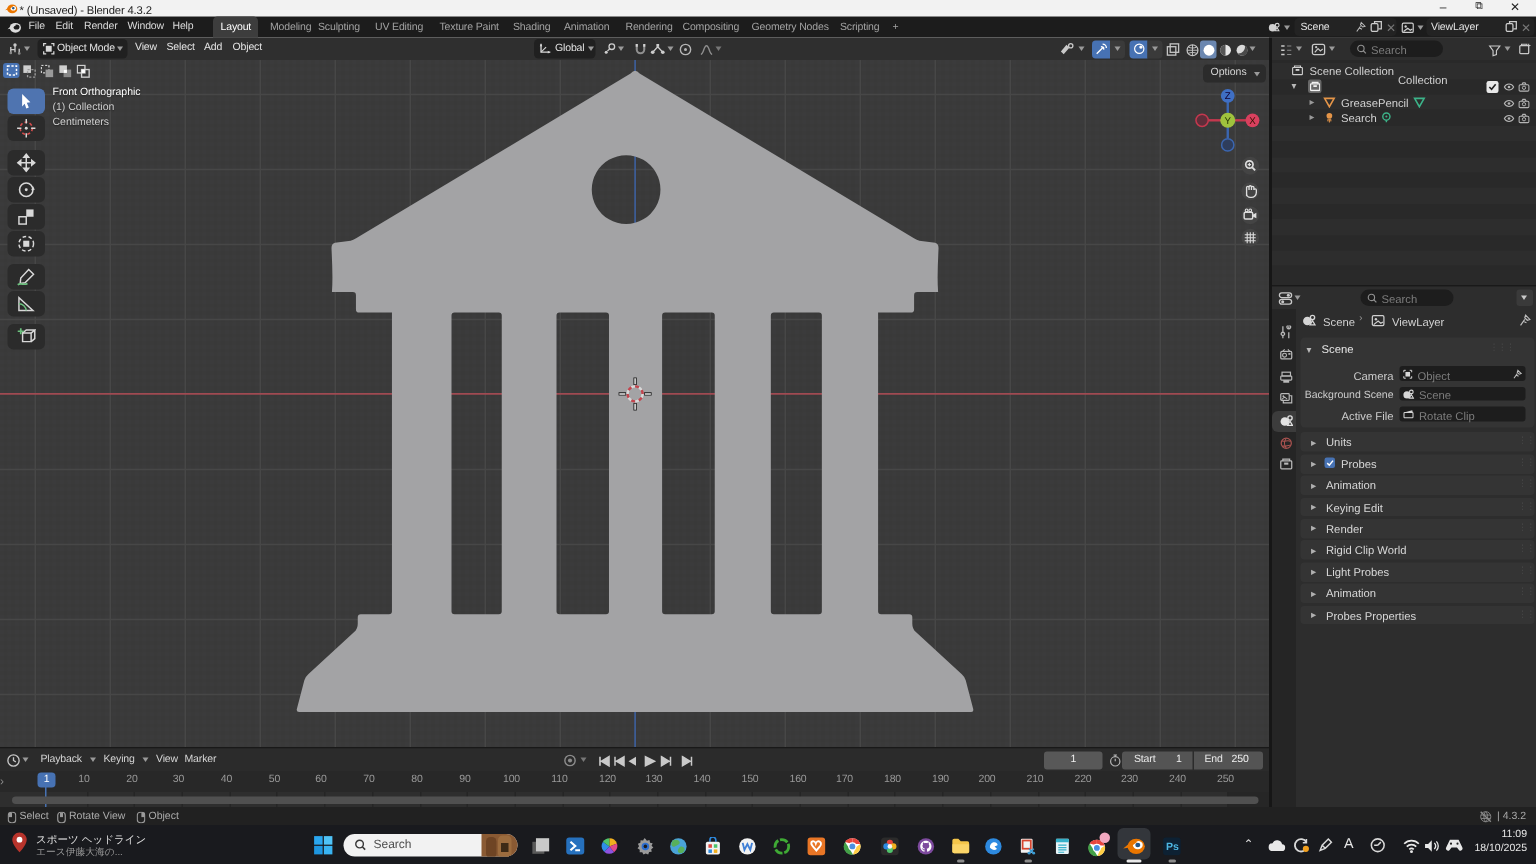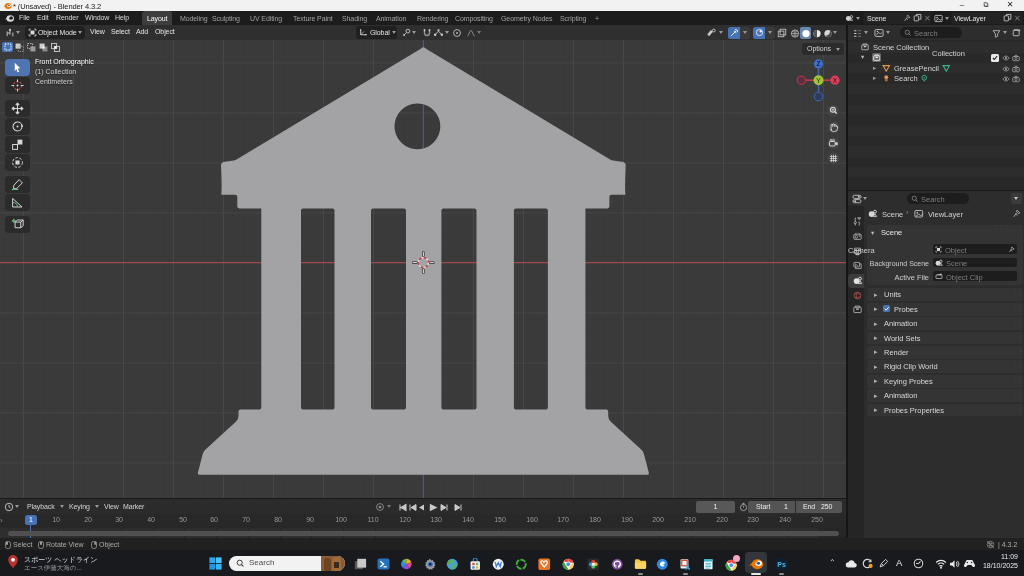--- a/index.html
+++ b/index.html
@@ -660,21 +660,21 @@
         </svg>
 <div class="abs" style="left:80px;top:18.5px;">ViewLayer</div>
 <svg class="abs" style="left:164px;top:17.5px" width="9" height="9" viewBox="0 0 16 16">
           <path d="M9 2 L14 7 L11 8 L8 5 Z M8 7 L3 14 M6 9 L10 11" stroke="#bdbdbd" stroke-width="1.4" fill="none"></path>
         </svg>
 
 <div class="abs" style="left:19px;top:34px;width:156px;height:59.5px;background:#343434;border-radius:3px;"></div>
 <div class="abs" style="left:23px;top:37.5px;color:#bababa;font-size:6.5px;">▾</div>
 <div class="abs" style="left:33px;top:37px;color:#e8e8e8;">Scene</div>
 <div class="abs" style="left:145px;top:36px;color:#4a4a4a;font-size:6px;letter-spacing:-0.5px;">⋮⋮⋮</div>
-<div class="abs" style="left:0;top:55px;width:81px;text-align:left;color:#cdcdcd;">Camera</div>
+<div class="abs" style="left:0;top:55px;width:81px;text-align:right;color:#cdcdcd;">Camera</div>
 <div class="abs" style="left:85px;top:53px;width:84px;height:9.8px;background:#1d1d1d;border-radius:2px;"></div>
 <svg class="abs" style="left:87px;top:54.5px" width="7" height="7" viewBox="0 0 16 16">
           <rect x="4.5" y="4.5" width="7" height="7" fill="#d8d8d8"></rect>
           <path d="M2 5 V2 H5 M11 2 H14 V5 M14 11 V14 H11 M5 14 H2 V11" stroke="#d8d8d8" stroke-width="1.5" fill="none"></path>
         </svg>
 <div class="abs" style="left:97px;top:54.6px;color:#7d7d7d;">Object</div>
 <svg class="abs" style="left:160px;top:54.5px" width="7" height="7" viewBox="0 0 16 16">
           <path d="M9 2 L14 7 L11 8 L8 5 Z M8 7 L3 14 M6 9 L10 11" stroke="#bdbdbd" stroke-width="1.6" fill="none"></path>
         </svg>
 <div class="abs" style="left:0;top:68.5px;width:81px;text-align:right;color:#cdcdcd;font-size:7px;">Background Scene</div>
@@ -684,21 +684,21 @@
           <circle cx="11.8" cy="4.5" r="2.4" fill="none" stroke="#d5d5d5" stroke-width="1.5"></circle>
           <path d="M9 12.8 L14.6 12.8 L11.8 8 Z" fill="none" stroke="#d5d5d5" stroke-width="1.4"></path>
         </svg>
 <div class="abs" style="left:98px;top:68.2px;color:#7d7d7d;">Scene</div>
 <div class="abs" style="left:0;top:82px;width:81px;text-align:right;color:#cdcdcd;">Active File</div>
 <div class="abs" style="left:85px;top:80px;width:84px;height:9.8px;background:#1d1d1d;border-radius:2px;"></div>
 <svg class="abs" style="left:87px;top:81px" width="8" height="8" viewBox="0 0 16 16">
           <rect x="2" y="6" width="12" height="7" rx="1" fill="none" stroke="#d5d5d5" stroke-width="1.4"></rect>
           <path d="M2 6 L13 3 L13.7 5.5 Z" fill="#d5d5d5"></path>
         </svg>
-<div class="abs" style="left:98px;top:81.7px;color:#7d7d7d;">Object Clip</div>
+<div class="abs" style="left:98px;top:81.7px;color:#7d7d7d;">Rotate Clip</div>
 <div class="abs" style="left:19px;top:97.3px;width:156px;height:12.9px;background:#343434;border-radius:2.5px;color:#d8d8d8;font-size:7.5px;">
           <div class="abs" style="left:7px;top:2.5px;width:5px;height:5px;color:#b0b0b0;font-size:7px;">▸</div>
           <div class="abs" style="left:17px;top:2.2px;">Units</div>
           <div class="abs" style="left:145px;top:1px;color:#4a4a4a;font-size:6px;letter-spacing:-0.5px;">⋮⋮⋮</div>
         </div>
         <div class="abs" style="left:19px;top:111.7px;width:156px;height:12.9px;background:#343434;border-radius:2.5px;color:#d8d8d8;font-size:7.5px;">
           <div class="abs" style="left:7px;top:2.5px;width:5px;height:5px;color:#b0b0b0;font-size:7px;">▸</div>
           <div class="abs" style="left:16px;top:2.6px;width:7.2px;height:7.2px;background:#4772b3;border-radius:1.5px;"></div>
           <svg class="abs" style="left:17px;top:3.6px" width="5.5" height="5.5" viewBox="0 0 10 10">
             <path d="M1.5 5 L4 7.5 L8.5 2" stroke="#fff" stroke-width="1.8" fill="none"></path>
@@ -706,36 +706,36 @@
           <div class="abs" style="left:27px;top:2.2px;">Probes</div>
           <div class="abs" style="left:145px;top:1px;color:#4a4a4a;font-size:6px;letter-spacing:-0.5px;">⋮⋮⋮</div>
         </div>
         <div class="abs" style="left:19px;top:126.1px;width:156px;height:12.9px;background:#343434;border-radius:2.5px;color:#d8d8d8;font-size:7.5px;">
           <div class="abs" style="left:7px;top:2.5px;width:5px;height:5px;color:#b0b0b0;font-size:7px;">▸</div>
           <div class="abs" style="left:17px;top:2.2px;">Animation</div>
           <div class="abs" style="left:145px;top:1px;color:#4a4a4a;font-size:6px;letter-spacing:-0.5px;">⋮⋮⋮</div>
         </div>
         <div class="abs" style="left:19px;top:140.5px;width:156px;height:12.9px;background:#343434;border-radius:2.5px;color:#d8d8d8;font-size:7.5px;">
           <div class="abs" style="left:7px;top:2.5px;width:5px;height:5px;color:#b0b0b0;font-size:7px;">▸</div>
-          <div class="abs" style="left:17px;top:2.2px;">World Sets</div>
+          <div class="abs" style="left:17px;top:2.2px;">Keying Edit</div>
           <div class="abs" style="left:145px;top:1px;color:#4a4a4a;font-size:6px;letter-spacing:-0.5px;">⋮⋮⋮</div>
         </div>
         <div class="abs" style="left:19px;top:154.9px;width:156px;height:12.9px;background:#343434;border-radius:2.5px;color:#d8d8d8;font-size:7.5px;">
           <div class="abs" style="left:7px;top:2.5px;width:5px;height:5px;color:#b0b0b0;font-size:7px;">▸</div>
           <div class="abs" style="left:17px;top:2.2px;">Render</div>
           <div class="abs" style="left:145px;top:1px;color:#4a4a4a;font-size:6px;letter-spacing:-0.5px;">⋮⋮⋮</div>
         </div>
         <div class="abs" style="left:19px;top:169.3px;width:156px;height:12.9px;background:#343434;border-radius:2.5px;color:#d8d8d8;font-size:7.5px;">
           <div class="abs" style="left:7px;top:2.5px;width:5px;height:5px;color:#b0b0b0;font-size:7px;">▸</div>
           <div class="abs" style="left:17px;top:2.2px;">Rigid Clip World</div>
           <div class="abs" style="left:145px;top:1px;color:#4a4a4a;font-size:6px;letter-spacing:-0.5px;">⋮⋮⋮</div>
         </div>
         <div class="abs" style="left:19px;top:183.7px;width:156px;height:12.9px;background:#343434;border-radius:2.5px;color:#d8d8d8;font-size:7.5px;">
           <div class="abs" style="left:7px;top:2.5px;width:5px;height:5px;color:#b0b0b0;font-size:7px;">▸</div>
-          <div class="abs" style="left:17px;top:2.2px;">Keying Probes</div>
+          <div class="abs" style="left:17px;top:2.2px;">Light Probes</div>
           <div class="abs" style="left:145px;top:1px;color:#4a4a4a;font-size:6px;letter-spacing:-0.5px;">⋮⋮⋮</div>
         </div>
         <div class="abs" style="left:19px;top:198.1px;width:156px;height:12.9px;background:#343434;border-radius:2.5px;color:#d8d8d8;font-size:7.5px;">
           <div class="abs" style="left:7px;top:2.5px;width:5px;height:5px;color:#b0b0b0;font-size:7px;">▸</div>
           <div class="abs" style="left:17px;top:2.2px;">Animation</div>
           <div class="abs" style="left:145px;top:1px;color:#4a4a4a;font-size:6px;letter-spacing:-0.5px;">⋮⋮⋮</div>
         </div>
         <div class="abs" style="left:19px;top:212.5px;width:156px;height:12.9px;background:#343434;border-radius:2.5px;color:#d8d8d8;font-size:7.5px;">
           <div class="abs" style="left:7px;top:2.5px;width:5px;height:5px;color:#b0b0b0;font-size:7px;">▸</div>
           <div class="abs" style="left:17px;top:2.2px;">Probes Properties</div>

